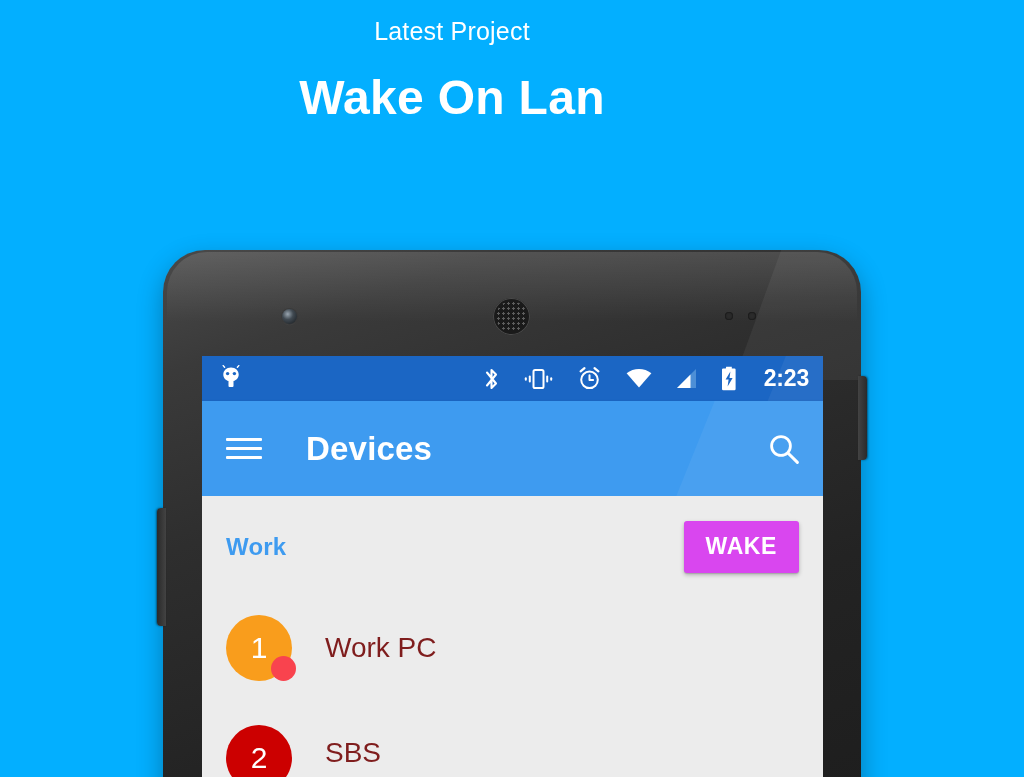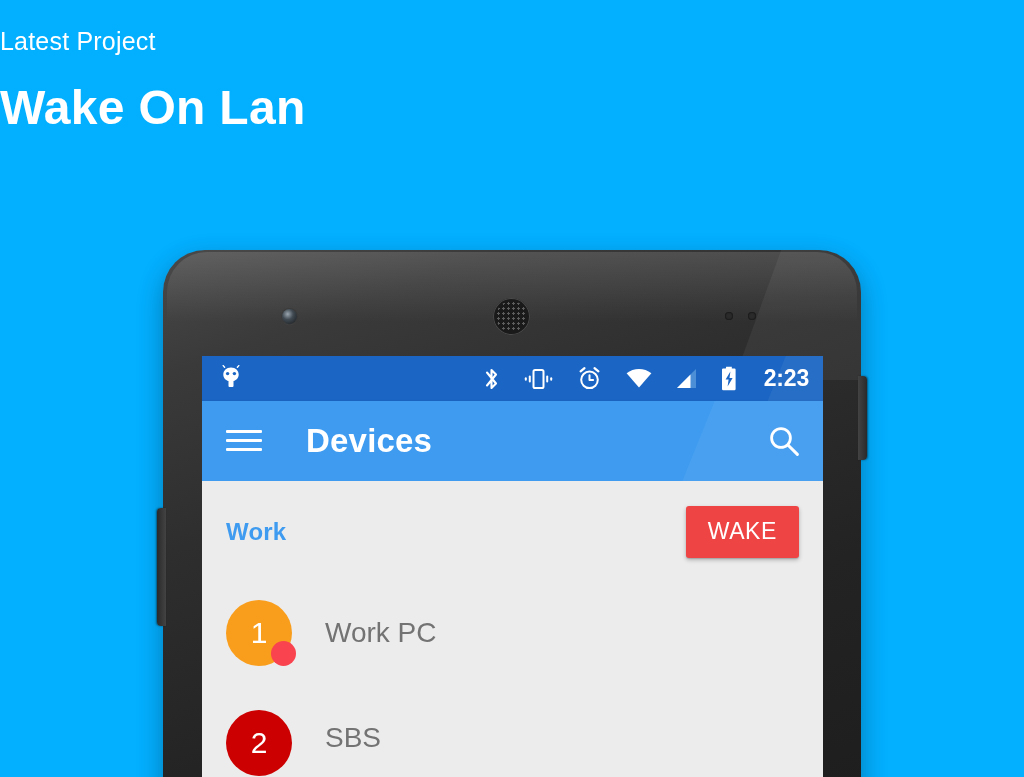--- a/index.html
+++ b/index.html
@@ -11,21 +11,21 @@
   #stage {
     position:relative;
     width:1024px; height:777px;
     background:#03AFFF;
     overflow:hidden;
   }
 
   
   #headings {
     position:absolute; top:0; left:0; width:904px;
-    text-align:left; padding-top:26px;
+    text-align:center; padding-top:16px;
   }
   #subtitle {
     font-size:25px; color:#ffffff; letter-spacing:.2px; line-height:1.25;
   }
   #title {
     font-size:48px; font-weight:bold; color:#ffffff;
     letter-spacing:.3px; margin-top:22px; line-height:1.2;
   }
 
   
@@ -120,21 +120,21 @@
     background:rgba(255,255,255,.055); transform:rotate(22deg);
     transform-origin:top left; pointer-events:none;
   }
   #status-left { display:flex; align-items:center; gap:8px; z-index:2; }
   #status-right { margin-left:auto; display:flex; align-items:center; gap:24px; z-index:2; }
   #status-right svg { display:block; }
   #clock { color:#fff; font-size:23px; font-weight:bold; letter-spacing:-.2px; margin-left:3px; }
 
   
   #app-bar {
-    position:relative; height:80px; background:#3E9BF0;
+    position:relative; height:95px; background:#3E9BF0;
     display:flex; align-items:center; padding:0 22px 0 24px;
     overflow:hidden;
     box-shadow:0 2px 4px rgba(0,0,0,.16);
   }
   #app-bar .glare {
     position:absolute; left:545px; top:-80px; width:480px; height:320px;
     background:rgba(255,255,255,.06); transform:rotate(22deg);
     transform-origin:top left; pointer-events:none;
   }
   #menu-button {
@@ -179,21 +179,21 @@
   .avatar {
     width:66px; height:66px; border-radius:50%;
     display:flex; align-items:center; justify-content:center;
     color:#fff; font-size:30px; line-height:1;
   }
   .avatar-badge {
     position:absolute; right:-4px; bottom:0; width:25px; height:25px;
     border-radius:50%;
   }
   .device-text { margin-left:33px; }
-  .device-name { font-size:28px; color:#737373; line-height:1.15; }
+  .device-name { font-size:28px; color:#7f1d1d; line-height:1.15; }
   .device-mac {
     font-size:25px; color:#8d8d8d; margin-top:9px; line-height:1.15;
     letter-spacing:.2px;
   }
 </style>
 </head>
 <body>
 
 <div id="stage" style="background: rgb(3, 175, 255);">
 
@@ -293,21 +293,21 @@
             <circle cx="14" cy="14" r="9.4" fill="none" stroke="#fff" stroke-width="2.8"></circle>
             <path d="M21.2 21.2 L30.4 30.4" stroke="#fff" stroke-width="3" stroke-linecap="round"></path>
           </svg>
         </div>
       </div>
 
       <div id="content" style="background: rgb(236, 236, 236);">
 
         <div id="section-header">
           <div id="section-title" style="color: rgb(62, 155, 240);">Work</div>
-          <button id="wake-button" style="background: #ef4444;">WAKE</button>
+          <button id="wake-button" style="background: #d946ef; font-weight: bold;">WAKE</button>
         </div>
 
         <div class="device-row">
           <div class="avatar-wrap">
             <div class="avatar" style="background: rgb(249, 157, 28);">1</div>
             <div class="avatar-badge" style="background: rgb(249, 67, 78);"></div>
           </div>
           <div class="device-text">
             <div class="device-name">Work PC</div>
           </div>

